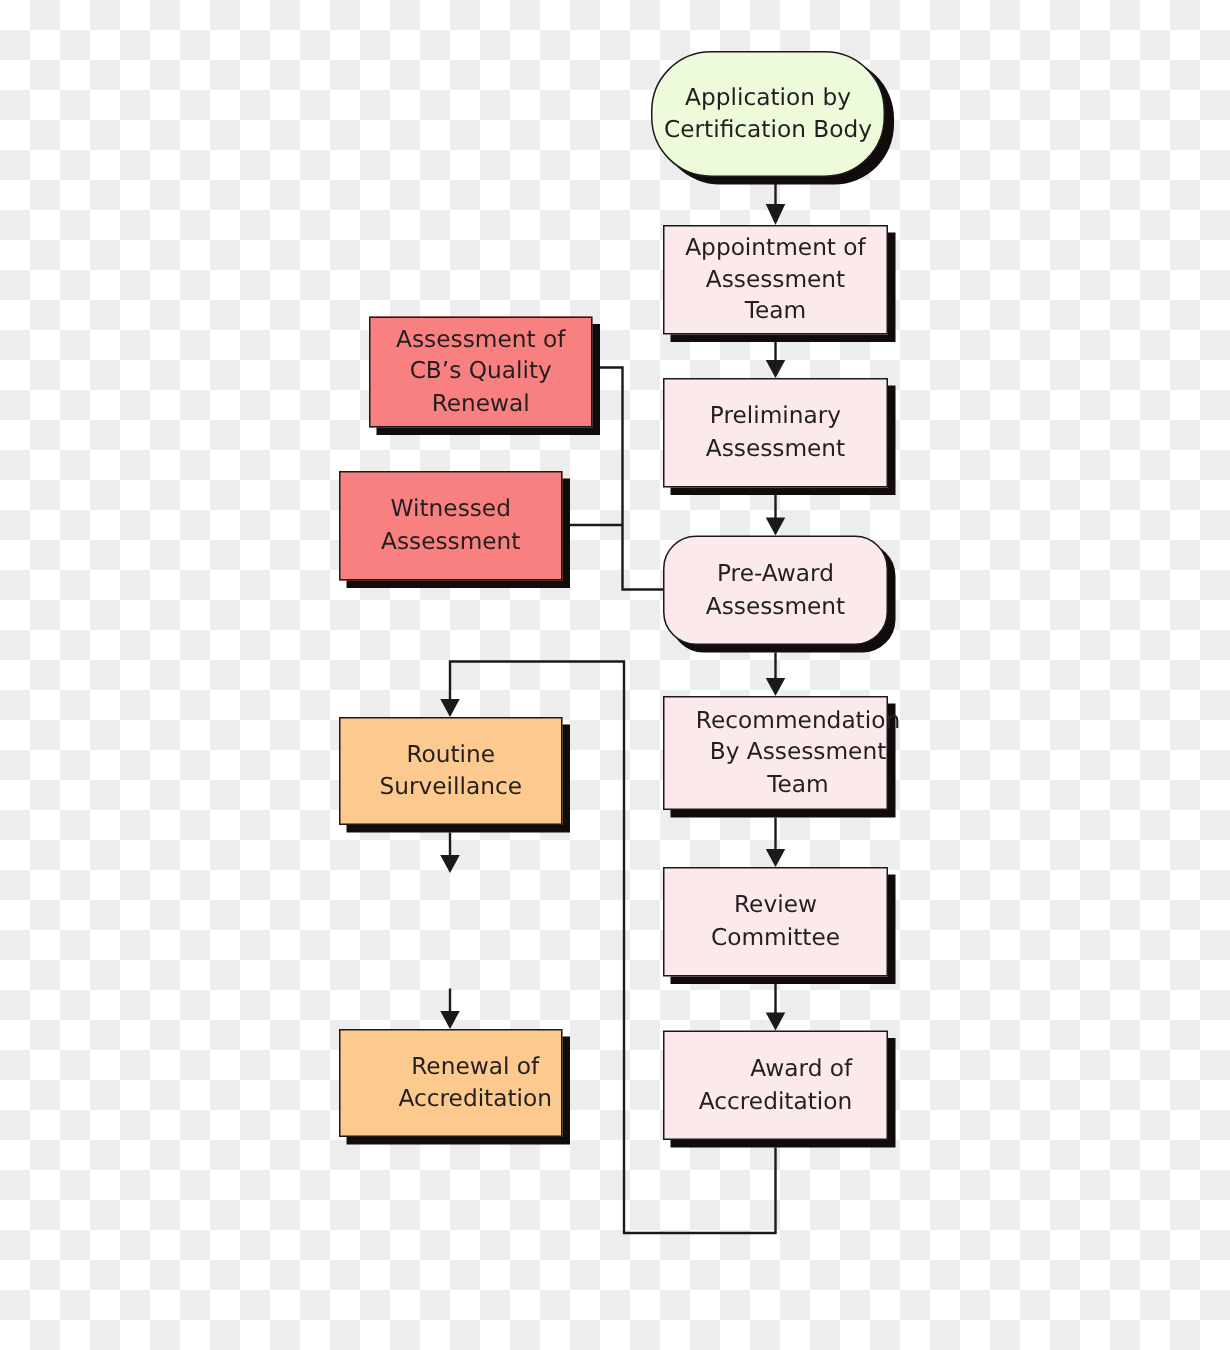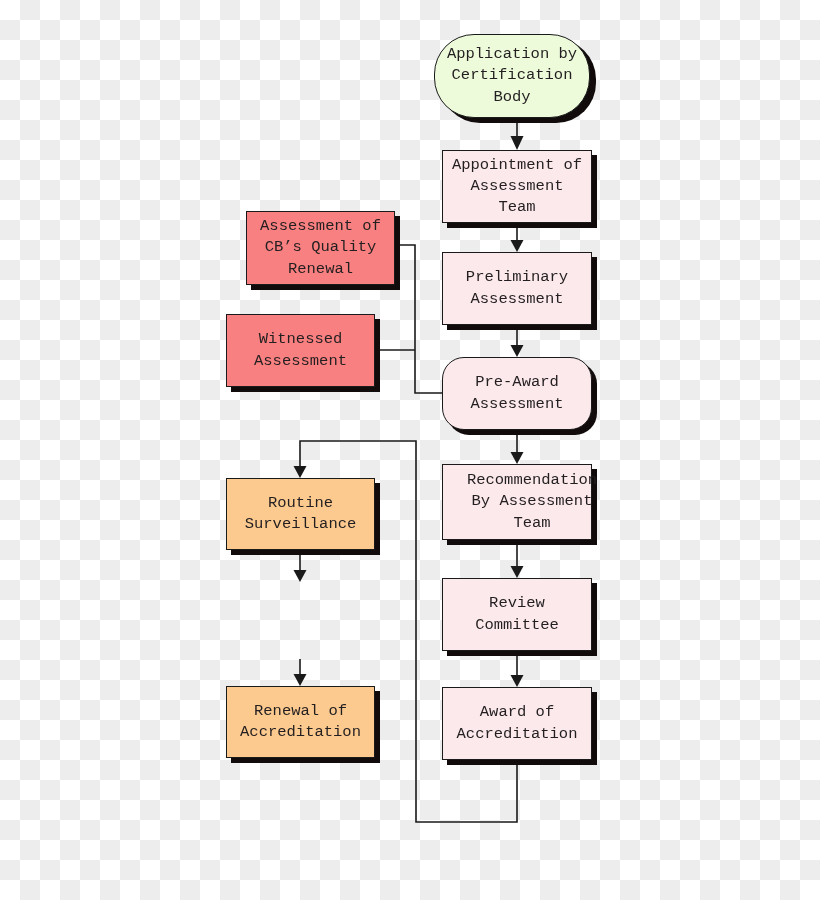--- a/index.html
+++ b/index.html
@@ -15,21 +15,20 @@
       linear-gradient(45deg, #ededed 25%, transparent 25%, transparent 75%, #ededed 75%),
       linear-gradient(45deg, #ededed 25%, transparent 25%, transparent 75%, #ededed 75%);
     background-size: 40px 40px;
     background-position: 0 0, 20px 20px;
   }
   #canvas {
     position: relative;
     width: 820px;
     height: 852px;
     overflow: hidden;
-    font-family: Liberation Mono, monospace;
   }
   .node {
     position: absolute;
     box-sizing: border-box;
     border: 1.5px solid #1a1a1a;
     box-shadow: 5px 5px 0 0 #120b0b;
     display: flex;
     align-items: center;
     justify-content: center;
     text-align: center;
@@ -135,21 +134,21 @@
     </div>
   </div>
 
   <div class="node node-lightpink" style="left:442px; top:578px; width:150px; height:73px;">
     <div>
       <span>Review</span>
       <span>Committee</span>
     </div>
   </div>
 
-  <div class="node node-lightpink" style="left:442px; top:687px; width:150px; height:73px;">
+  <div class="node node-lightpink" style="left:442px; top:687px; width:150px; height:73px;text-align:right;">
     <div>
       <span>Award of</span>
       <span>Accreditation</span>
     </div>
   </div>
 
   <div class="node node-pink" style="left:226px; top:211px; width:149px; height:74px;margin-left:20px;">
     <div>
       <span>Assessment of</span>
       <span>CB’s Quality</span>
@@ -165,20 +164,20 @@
   </div>
 
   <div class="node node-orange" style="left:226px; top:478px; width:149px; height:72px;">
     <div>
       <span>Routine</span>
       <span>Surveillance</span>
     </div>
   </div>
 
 
-  <div class="node node-orange" style="left:226px; top:686px; width:149px; height:72px;">
+  <div class="node node-orange" style="left:226px; top:686px; width:149px; height:72px;justify-content:flex-end;">
     <div>
       <span>Renewal of</span>
       <span>Accreditation</span>
     </div>
   </div>
 
 </div>
 
 </body></html>

